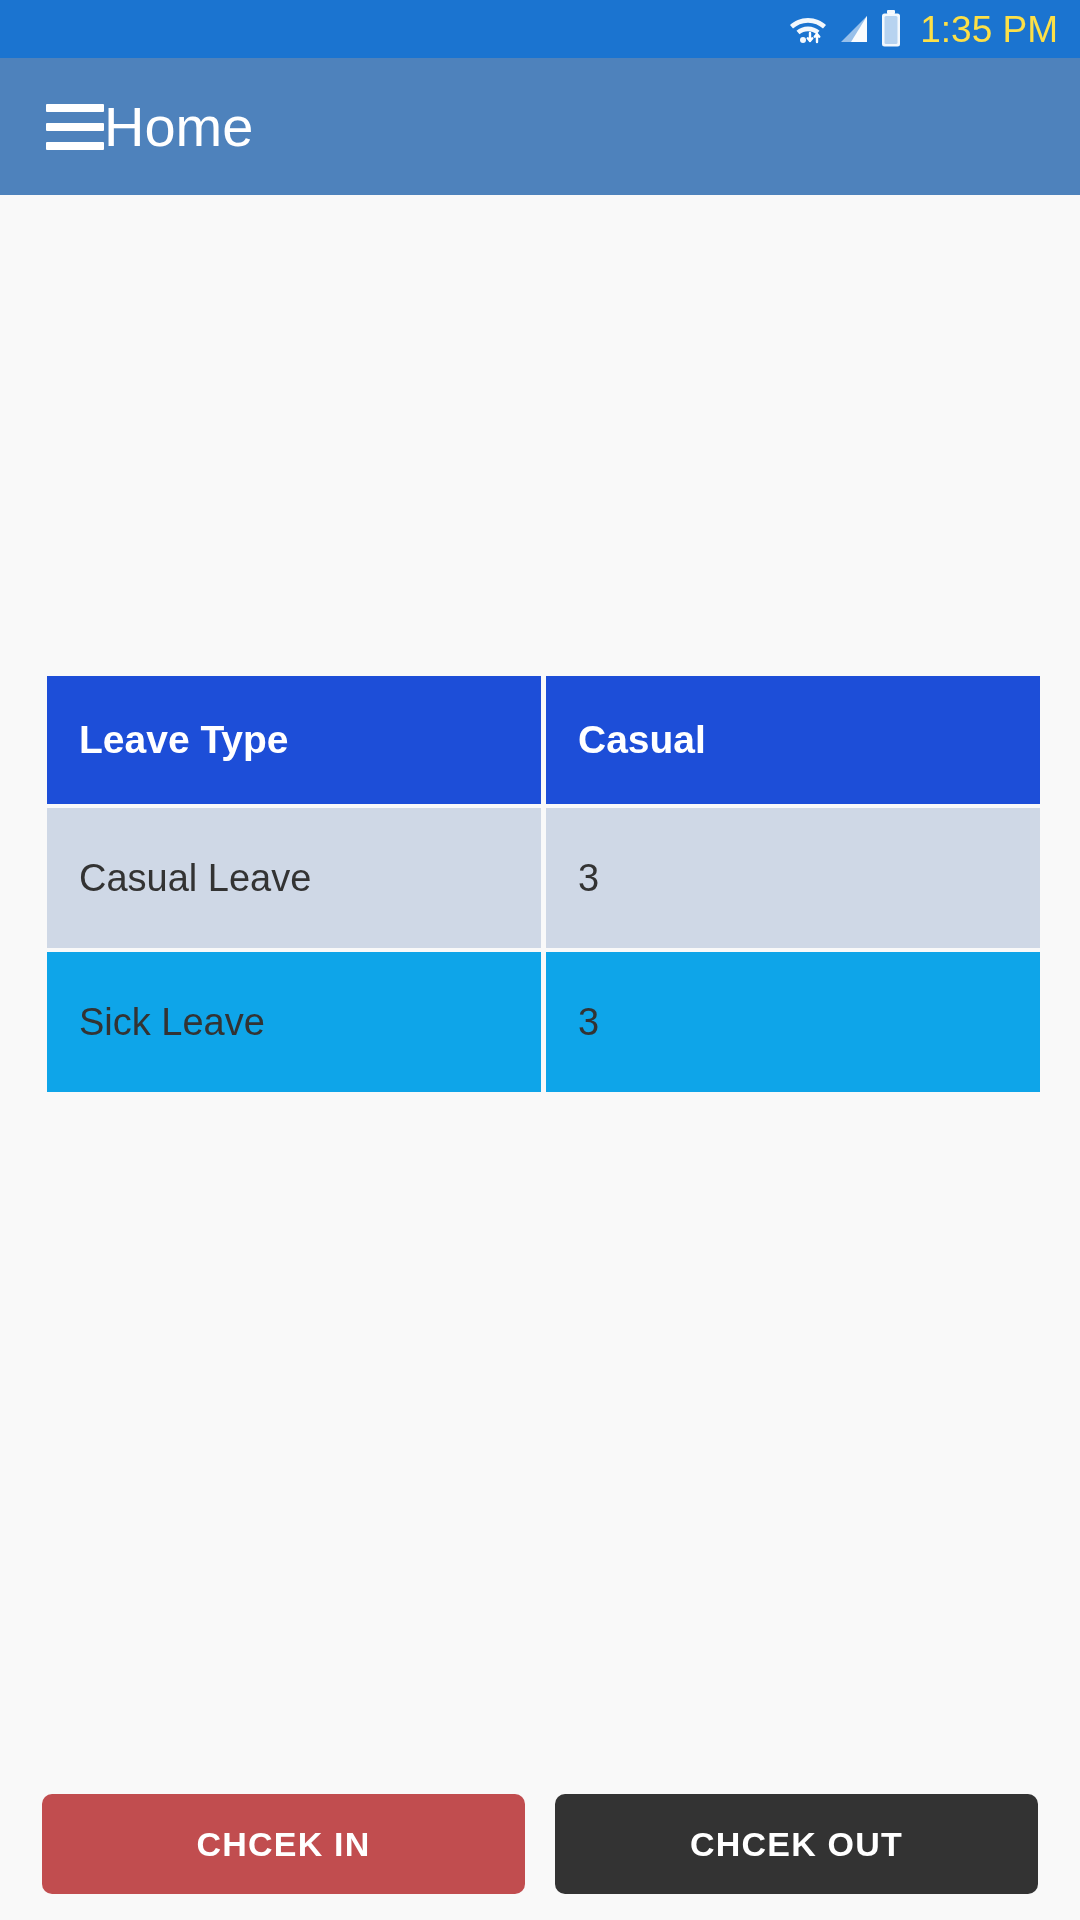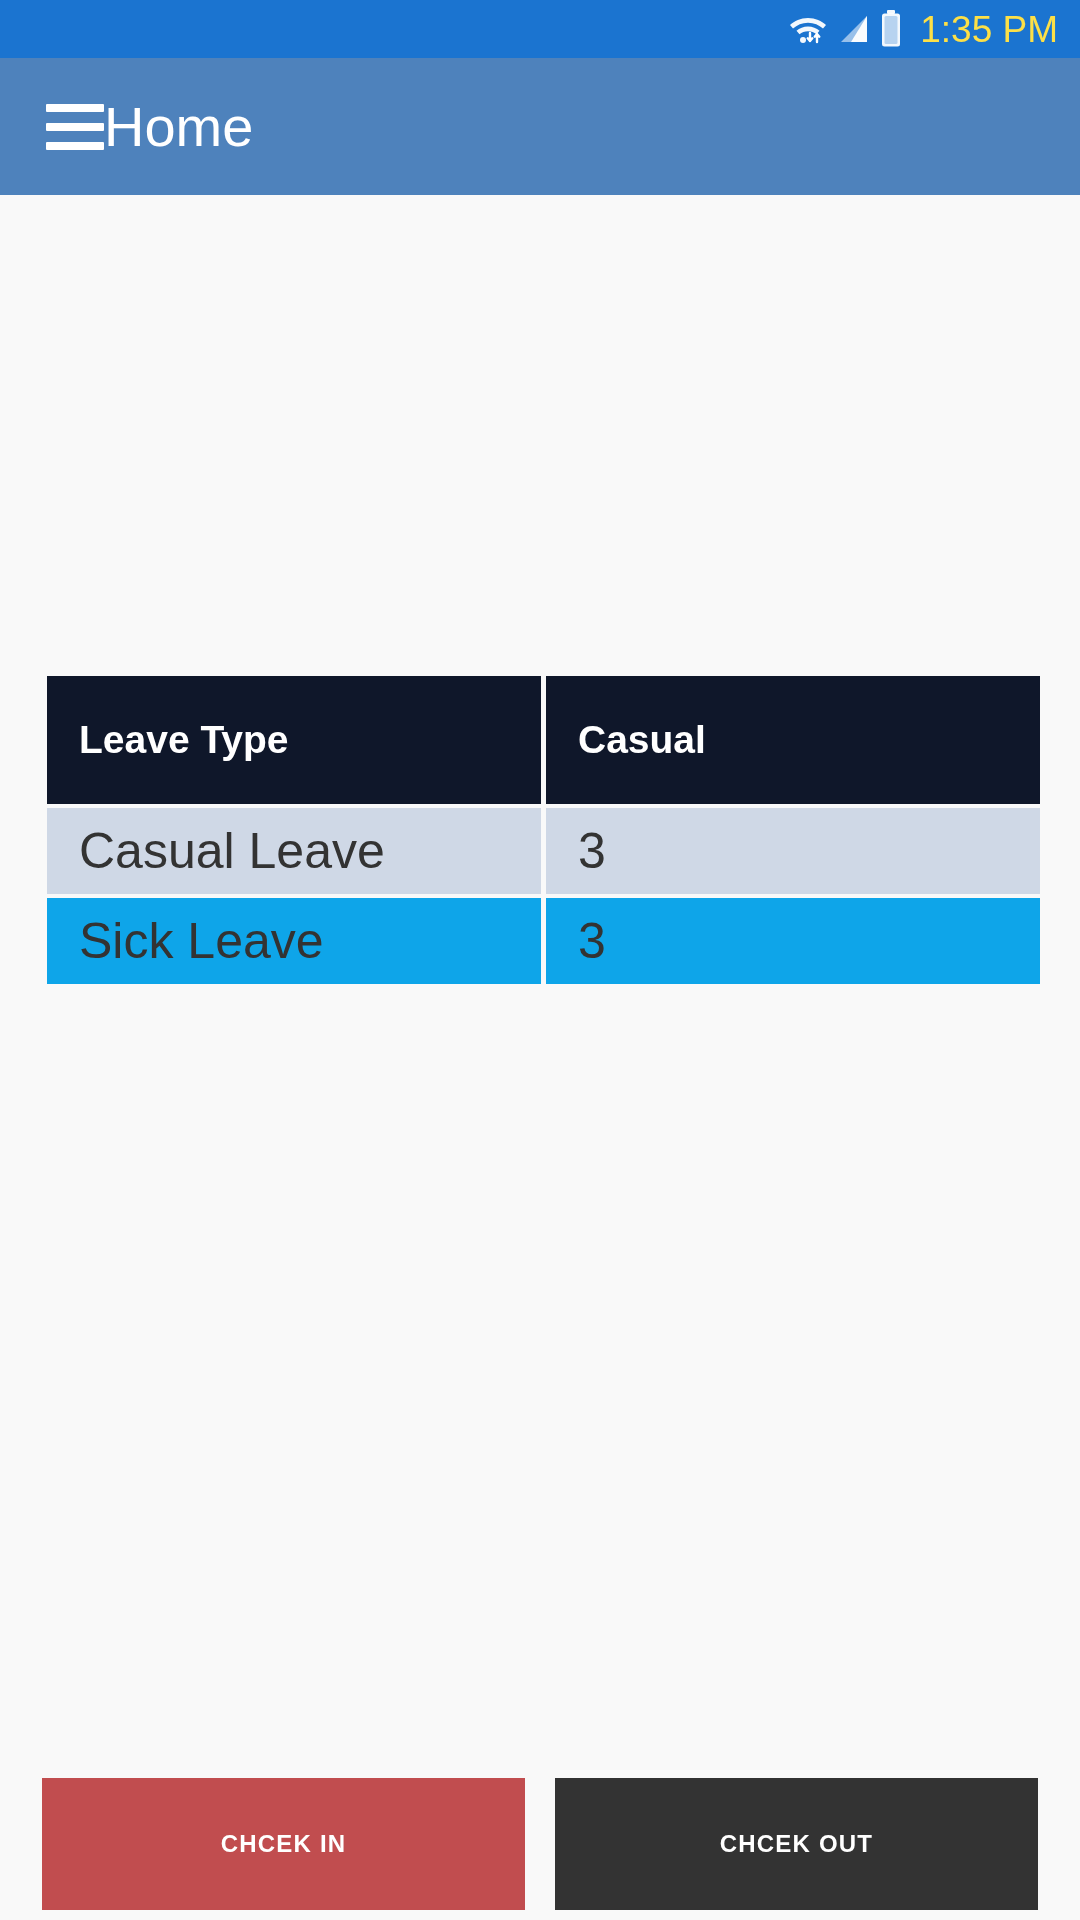--- a/index.html
+++ b/index.html
@@ -90,32 +90,32 @@
     position:absolute;
     left:42px;
     top:477px;
     width:996px;
     border-collapse:separate;
     border-spacing:5px 4px;
     table-layout:fixed;
   }
   .leave-table th,
   .leave-table td {
-    height:86px;
+    height:140px;
     padding:0 0 0 32px;
     text-align:left;
     vertical-align:middle;
-    font-size:50px;
+    font-size:38px;
     font-family:"Liberation Sans", sans-serif;
   }
   .leave-table col.c-type { width:494px; }
   .leave-table col.c-bal  { width:494px; }
 
   .leave-table thead th {
-    background:#0f172a;
+    background:#1d4ed8;
     color:#FFFFFF;
     font-weight:bold;
     font-size:39px;
     height:128px;
   }
   .leave-table tbody tr.odd td {
     background:#CFD8E6;
     color:#333333;
   }
   .leave-table tbody tr.even td {
@@ -131,25 +131,25 @@
     width:1080px;
     height:152px;
     display:flex;
     align-items:center;
     padding:0 42px;
     gap:30px;
     background:#F9F9F9;
   }
   .action-btn {
     flex:1 1 0;
-    height:132px;
+    height:100px;
     border:none;
-    border-radius:0;
+    border-radius:10px;
     color:#FFFFFF;
-    font-size:24px;
+    font-size:34px;
     font-weight:bold;
     letter-spacing:1.2px;
     font-family:"Liberation Sans", sans-serif;
     cursor:pointer;
     display:flex;
     align-items:center;
     justify-content:center;
   }
   .btn-checkin  { background:#C14D4F; }
   .btn-checkout { background:#333333; }

